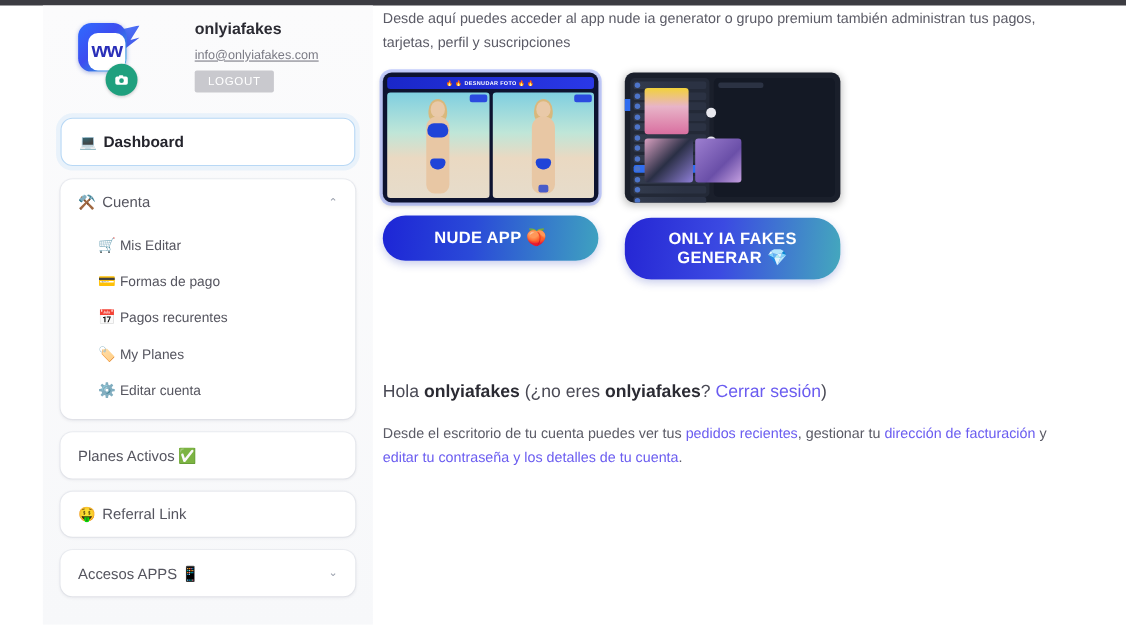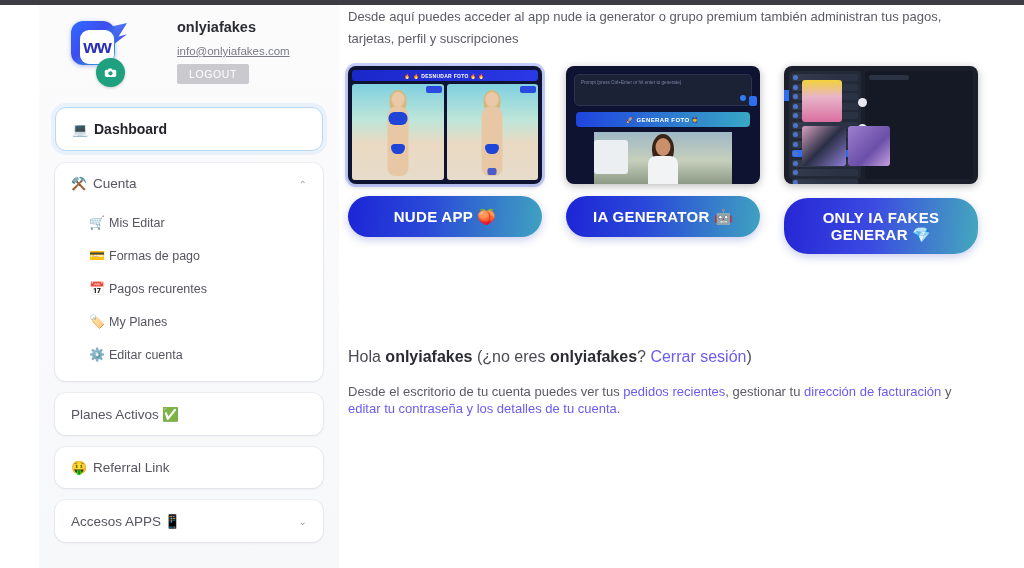--- a/index.html
+++ b/index.html
@@ -176,21 +176,21 @@
     box-shadow: 0 3px 8px rgba(40,60,180,.25);
   }
   .cta.g1 { background: linear-gradient(95deg,#1d25d6 0%, #2a4ad8 42%, #3fa2c0 100%); }
   .cta.g2 { background: linear-gradient(95deg,#1d25d6 0%, #2a4ad8 42%, #3fa2c0 100%); }
   .cta.g3 { background: linear-gradient(95deg,#2526d4 0%, #3b4ae2 45%, #44a8bd 100%);
     padding: 11px 0; margin-top: 14px; }
 
   .bottom { margin-top: 94px; }
   .hola { font-size: 16px; color: #4a4a55; }
   .hola b { color: #2b2b33; }
-  .desc { font-size: 13px; line-height: 17px; color: #5b5b66; margin-top: 17px; }
+  .desc { font-size: 13px; line-height: 22px; color: #5b5b66; margin-top: 17px; }
   a.lnk { color: #6a5cf0; text-decoration: none; cursor: pointer; }
 </style>
 </head>
 <body>
 
 <div id="root">
 
   <div class="topbar"></div>
 
   <div class="sidebar">
@@ -305,37 +305,20 @@
                 <div class="fig-body"></div>
                 <div class="fig-bot"></div>
               </div>
               <div class="s1-foot"></div>
             </div>
           </div>
         </div>
         <button class="cta g1">NUDE APP 🍑</button>
       </div>
 
-      <div class="promo">
-        <div class="shot plain">
-          <div class="s2-input">
-            <span class="s2-ph">Prompt (press Ctrl+Enter or hit enter to generate)</span>
-            <span class="s2-dot"></span>
-          </div>
-          <div class="s2-btn">🚀 GENERAR FOTO 👮</div>
-          <div class="s2-img">
-            <div class="s2-van"></div>
-            <div class="s2-girl-hair"></div>
-            <div class="s2-girl-h"></div>
-            <div class="s2-girl-b"></div>
-          </div>
-          <div class="s2-sq"></div>
-        </div>
-        <button class="cta g2">IA GENERATOR 🤖</button>
-      </div>
 
       <div class="promo">
         <div class="shot plain s3">
           <div class="s3-badge"></div>
           <div class="s3-left">
             <div class="s3-li"></div>
             <div class="s3-li"></div>
             <div class="s3-li"></div>
             <div class="s3-li"></div>
             <div class="s3-li"></div>

